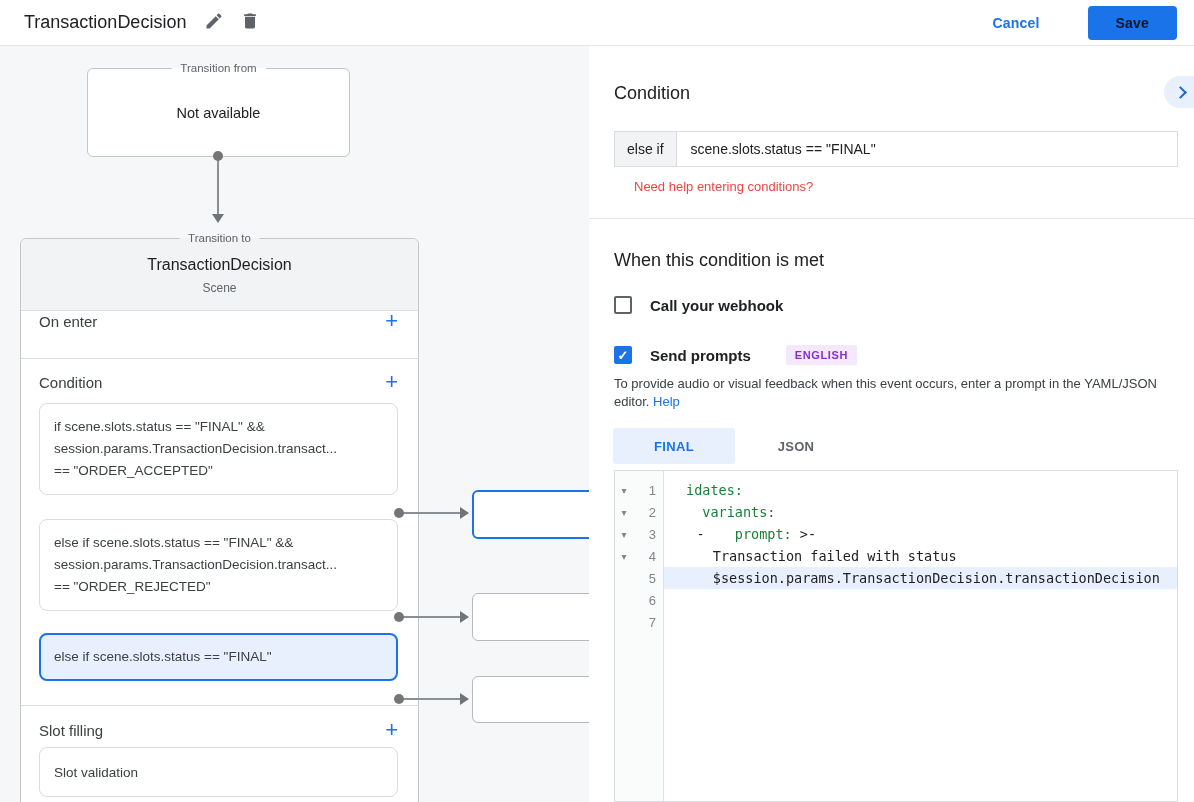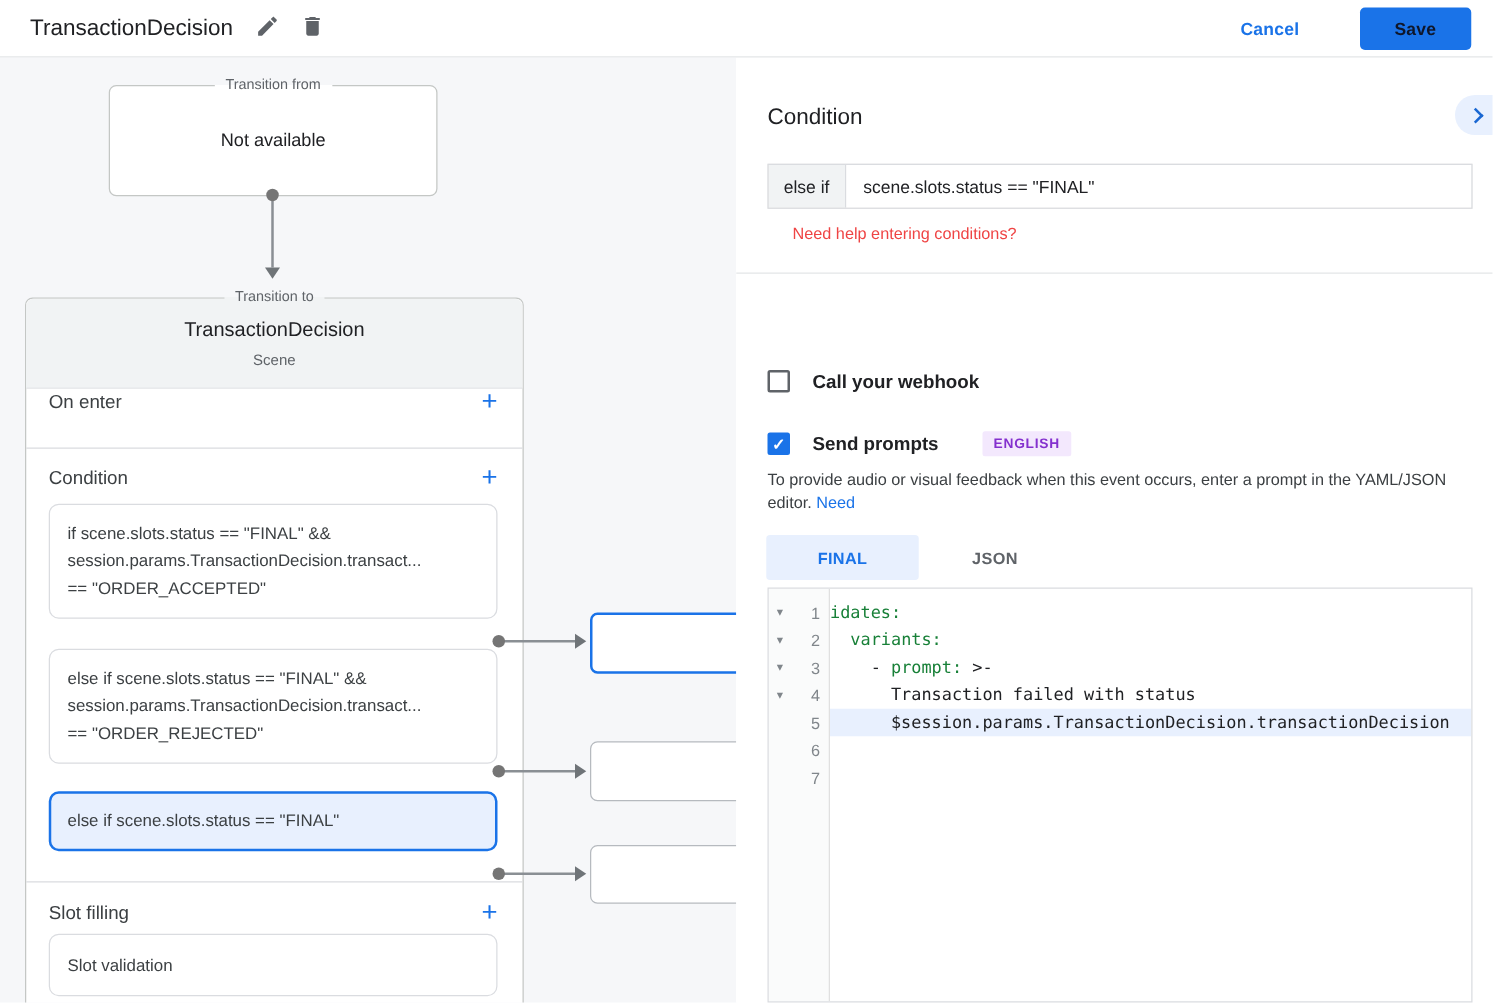--- a/index.html
+++ b/index.html
@@ -102,21 +102,21 @@
   .editor { position:absolute; left:25px; top:424px; width:564px; height:332px;
             border:1px solid #dadce0; background:#fff; display:flex; overflow:hidden; }
   .gutter { width:49px; background:#fafbfb; border-right:1px solid #e0e0e0; padding-top:8px; flex-shrink:0; }
   .gutter-row { height:22px; display:flex; align-items:center; }
   .fold-caret { width:18px; text-align:center; font-size:10px; color:#80868b; cursor:pointer; }
   .line-num { flex:1; text-align:right; padding-right:7px; font-size:13px; color:#80868b; }
   .code-area { flex:1; padding-top:8px; overflow:hidden; cursor:text; }
   .code-line { height:22px; line-height:22px; white-space:pre; font-family:"DejaVu Sans Mono", monospace;
                font-size:13.5px; }
   .code-line.hl { background:#e8f0fe; }
-  .tok-key { color:#188038; }
+  .tok-key { color:#188038;margin-left:22px; }
   .tok-plain { color:#202124; }
 </style>
 </head>
 <body>
 
 <div class="topbar">
   <span class="topbar-title">TransactionDecision</span>
   <button class="icon-btn" style="margin-left:10px;">
     <span>
       <svg width="20" height="20" viewBox="0 0 24 24">
@@ -217,35 +217,36 @@
   </button>
 
   <div class="cond-input-row">
     <span class="cond-prefix">else if</span>
     <input class="cond-input" type="text" value="scene.slots.status == &quot;FINAL&quot;" style="">
   </div>
   <a class="help-link">Need help entering conditions?</a>
 
   <div class="panel-divider"></div>
 
+  <h2 class="panel-heading" style="top:204px; font-weight:400;">When this condition is met</h2>
 
   <div class="check-row" style="top:250px;">
     <span class="checkbox unchecked"></span>
     <span class="check-label">Call your webhook</span>
   </div>
 
   <div class="check-row" style="top:299px;">
     <span class="checkbox checked">
         <span>✓</span>
       </span>
     <span class="check-label">Send prompts</span>
     <span class="lang-badge">ENGLISH</span>
   </div>
 
-  <p class="desc"><span>To provide audio or visual feedback when this event occurs, enter a prompt in the YAML/JSON editor.</span> <a>Need</a></p>
+  <p class="desc"><span>To provide audio or visual feedback when this event occurs, enter a prompt in the YAML/JSON editor.</span> <a>Help</a></p>
 
   <div class="tabs" id="editor-tabs">
       <div class="tab active">FINAL</div>
       <div class="tab">JSON</div>
     </div>
 
   <div class="editor">
     <div class="gutter" id="editor-gutter">
         <div class="gutter-row">
           <span class="fold-caret">▾</span>

